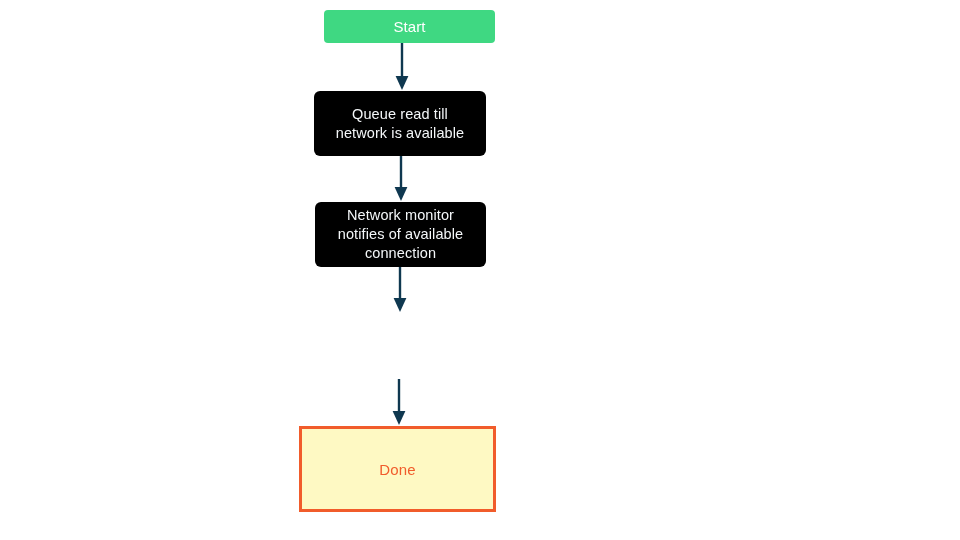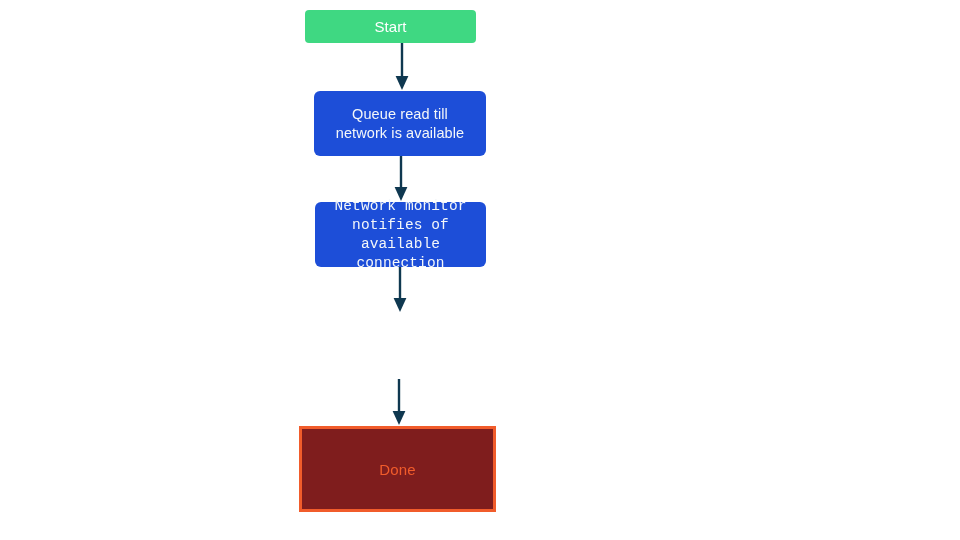--- a/index.html
+++ b/index.html
@@ -34,64 +34,63 @@
     line-height: 19px;
     letter-spacing: 0.1px;
   }
   .node-label {
     display: block;
     white-space: pre-line;
   }
 
   
   .node--start {
-    left: 305px;
+    left: 324px;
     top: 10px;
     width: 171px;
     height: 33px;
     background: #3fd882;
     border-radius: 4px;
     color: #ffffff;
     font-size: 15px;
   }
 
   
   .node--process {
-    background: #1d4ed8;
+    background: #000000;
     border-radius: 6px;
     color: #f4f7f9;
     font-size: 14.5px;
   }
   .node--p1 {
     left: 314px;
     top: 91px;
     width: 172px;
     height: 65px;
   }
   .node--p2 {
     left: 315px;
     top: 202px;
     width: 171px;
     height: 65px;
-    font-family: Liberation Mono, monospace;
   }
   .node--p3 {
     left: 313px;
     top: 313px;
     width: 171px;
     height: 66px;
   }
 
   
   .node--done {
     left: 299px;
     top: 426px;
     width: 197px;
     height: 86px;
-    background: #7f1d1d;
+    background: #fef9c3;
     border: 3px solid #f15c2b;
     color: #f15c2b;
     font-size: 15px;
   }
 
   
   .arrow {
     position: absolute;
     width: 20px;
   }

